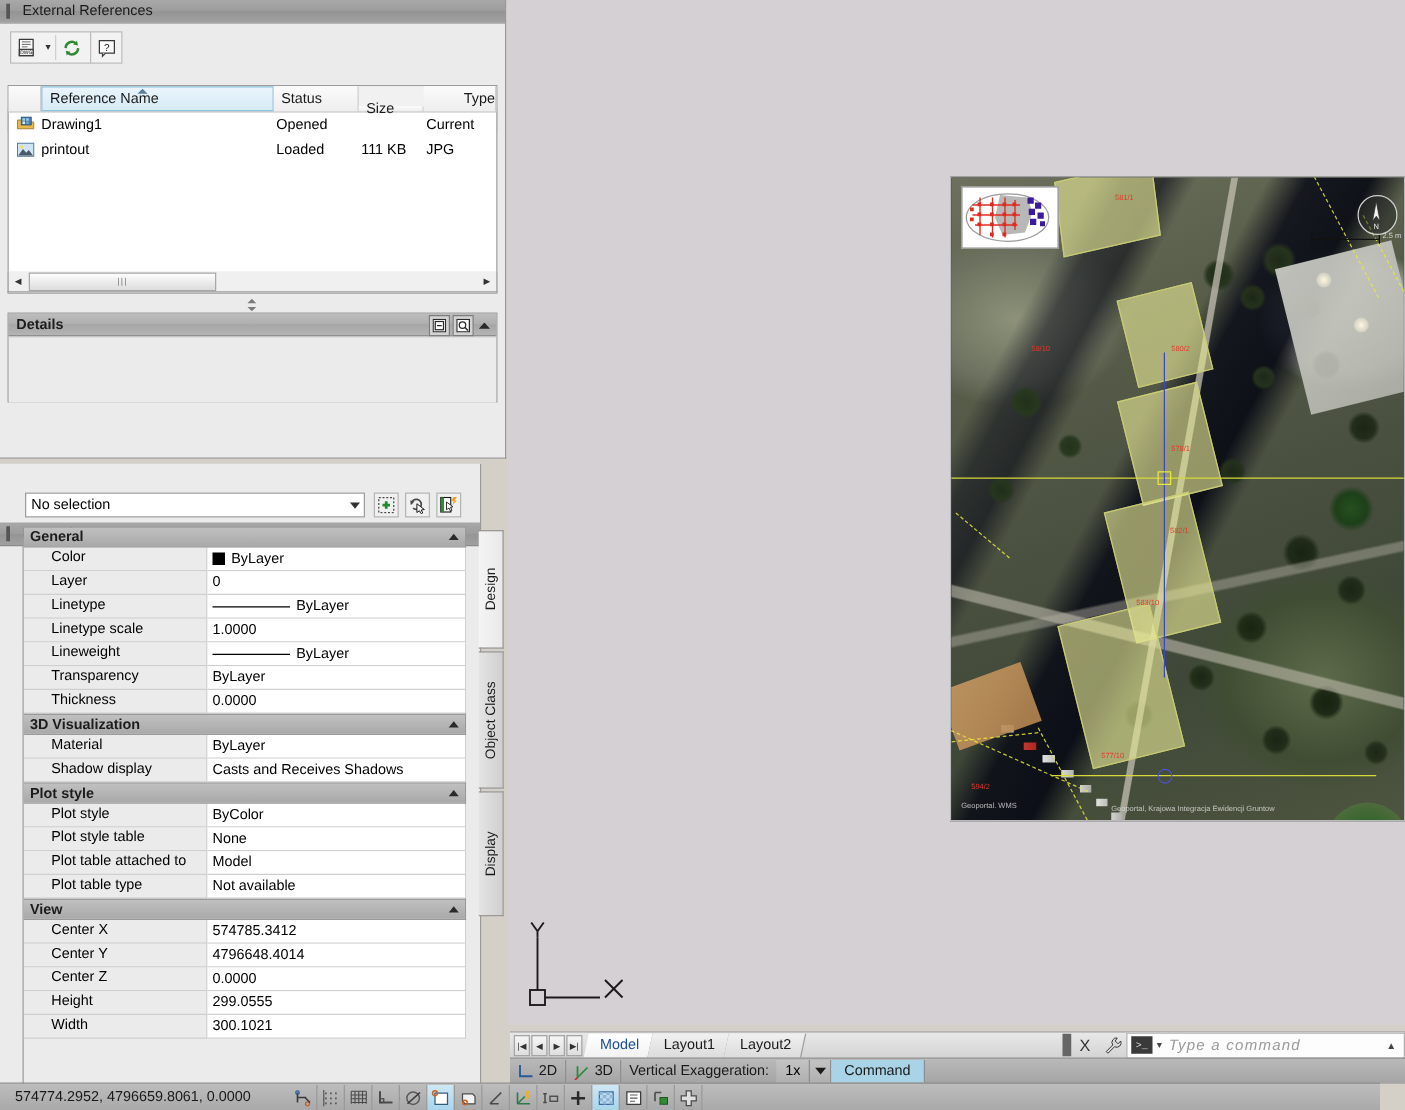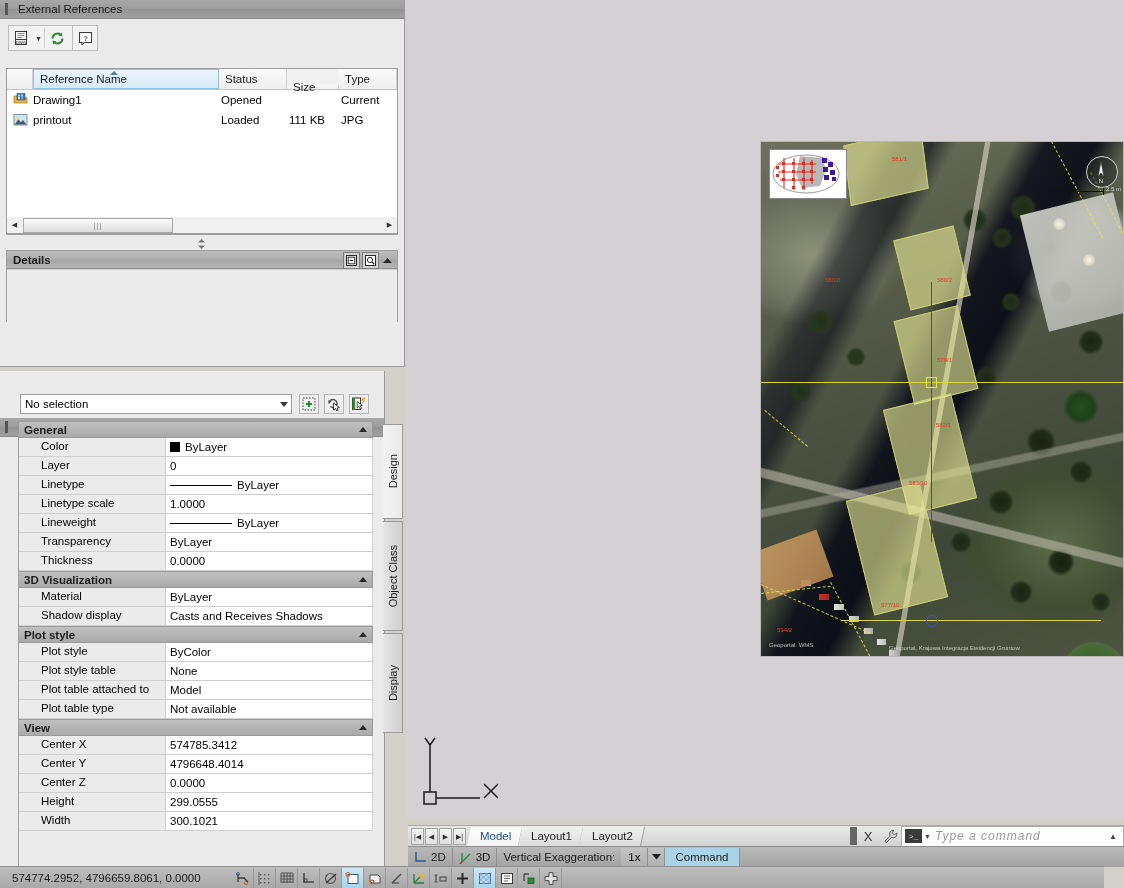--- a/index.html
+++ b/index.html
@@ -550,21 +550,21 @@
       <div class="col-head sel" style="width:186px;">
         <span>Reference Name</span>
         <span class="sortarrow"></span>
       </div>
       <div class="col-head" style="width:68px;">
         <span>Status</span>
       </div>
       <div class="col-head" style="width:52px;margin-top:16px;">
         <span>Size</span>
       </div>
-      <div class="col-head" style="width:58px;">
+      <div class="col-head" style="width:58px;justify-content:flex-end;">
         <span>Type</span>
       </div>
     </div>
 
     <div class="ref-row">
       <div class="ref-ico">
         <svg width="15" height="14" viewBox="0 0 15 14">
           <path d="M1 10 L1 3 L6 3 L7.4 4.6 L14 4.6 L14 10 Z" fill="#e8b84a" stroke="#9a7a20" stroke-width="0.7"></path>
           <rect x="4" y="0.6" width="8" height="6.4" fill="#4a7aa8" stroke="#2a4a6a" stroke-width="0.6"></rect>
           <rect x="5" y="1.6" width="2" height="2" fill="#9ad2f0"></rect>

